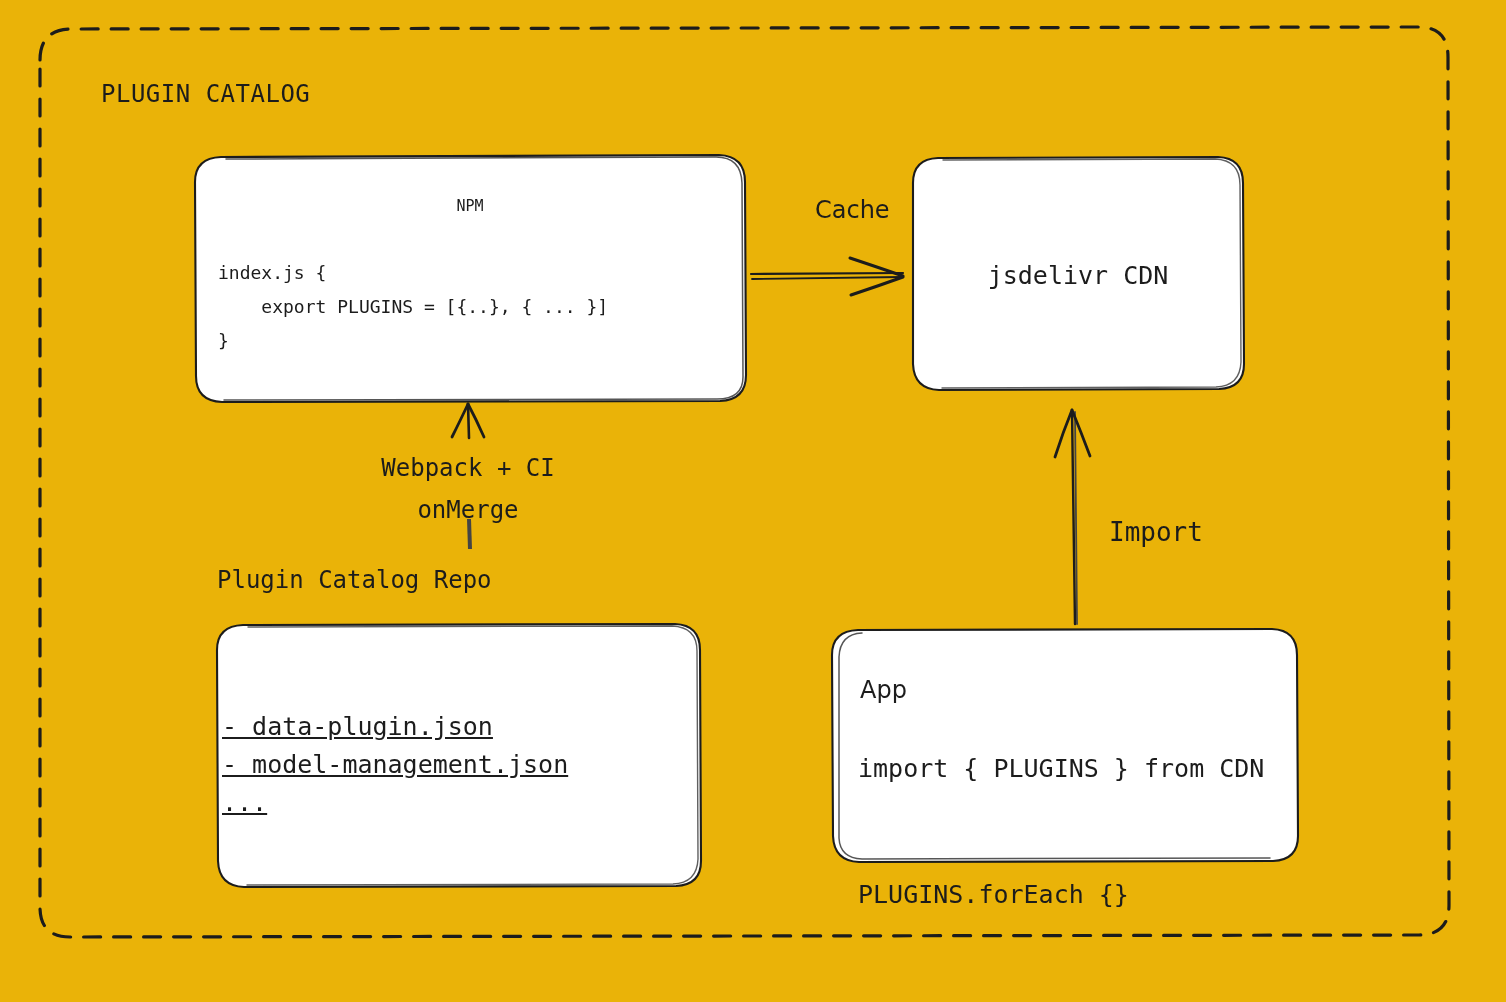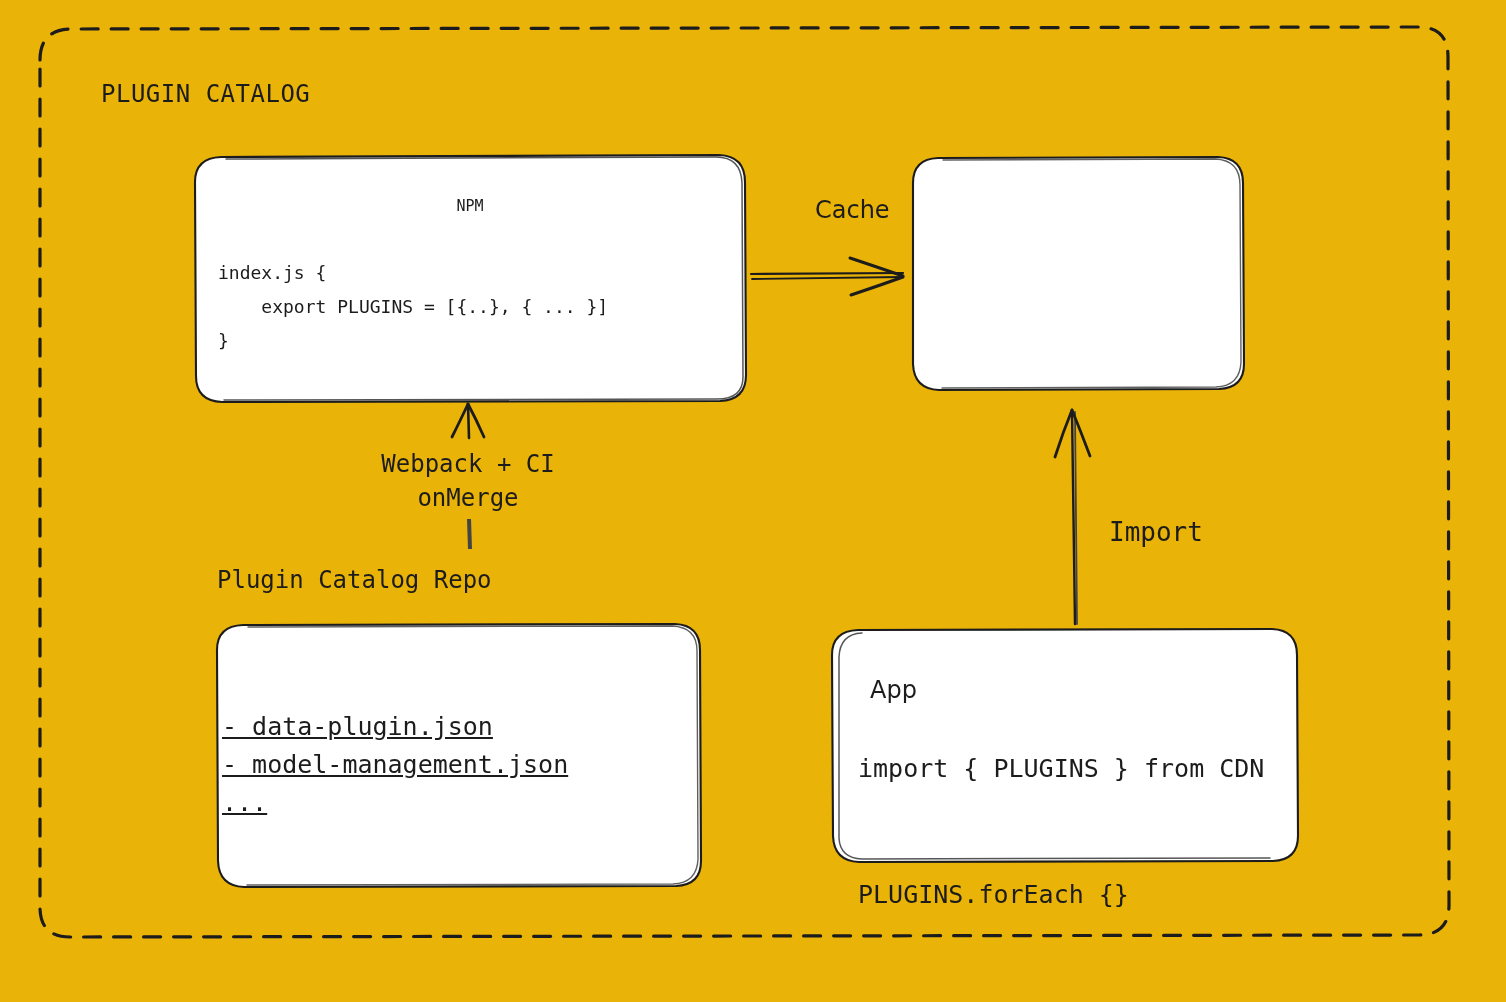--- a/index.html
+++ b/index.html
@@ -74,21 +74,21 @@
     margin-left: 26px;
   }
 
   
   #webpack-label {
     left: 318px;
     top: 447px;
     width: 300px;
     text-align: center;
     font-size: 24px;
-    line-height: 34px;
+    line-height: 42px;
   }
 
   
   #repo-caption {
     left: 217px;
     top: 568px;
     width: 483px;
     text-align: left;
     font-size: 24px;
   }
@@ -100,21 +100,20 @@
     font-size: 25px;
     line-height: 38px;
     text-decoration: underline;
   }
 
   
   #app-title {
     left: 860px;
     top: 678px;
     font-size: 24px;
-    margin-left: 10px;
   }
   #app-code {
     left: 858px;
     top: 737px;
     font-size: 25px;
     line-height: 63px;
   }
 
   
   #import-label {
@@ -178,20 +177,21 @@
   </svg>
 
   <div class="txt mono" id="group-title">PLUGIN CATALOG</div>
 
   <div class="txt mono" id="npm-title">NPM</div>
 
   <div class="txt mono" id="npm-code">index.js {
     export PLUGINS = [{..}, { ... }]
 }</div>
 
+  <div class="txt mono" id="cdn-title">jsdelivr CDN</div>
 
   <div class="txt sans" id="cache-label">Cache</div>
 
   <div class="txt mono" id="webpack-label">Webpack + CI
 onMerge</div>
 
   <div class="txt mono" id="repo-caption">Plugin Catalog Repo</div>
 
   <div class="txt mono" id="repo-list">- data-plugin.json
 - model-management.json

